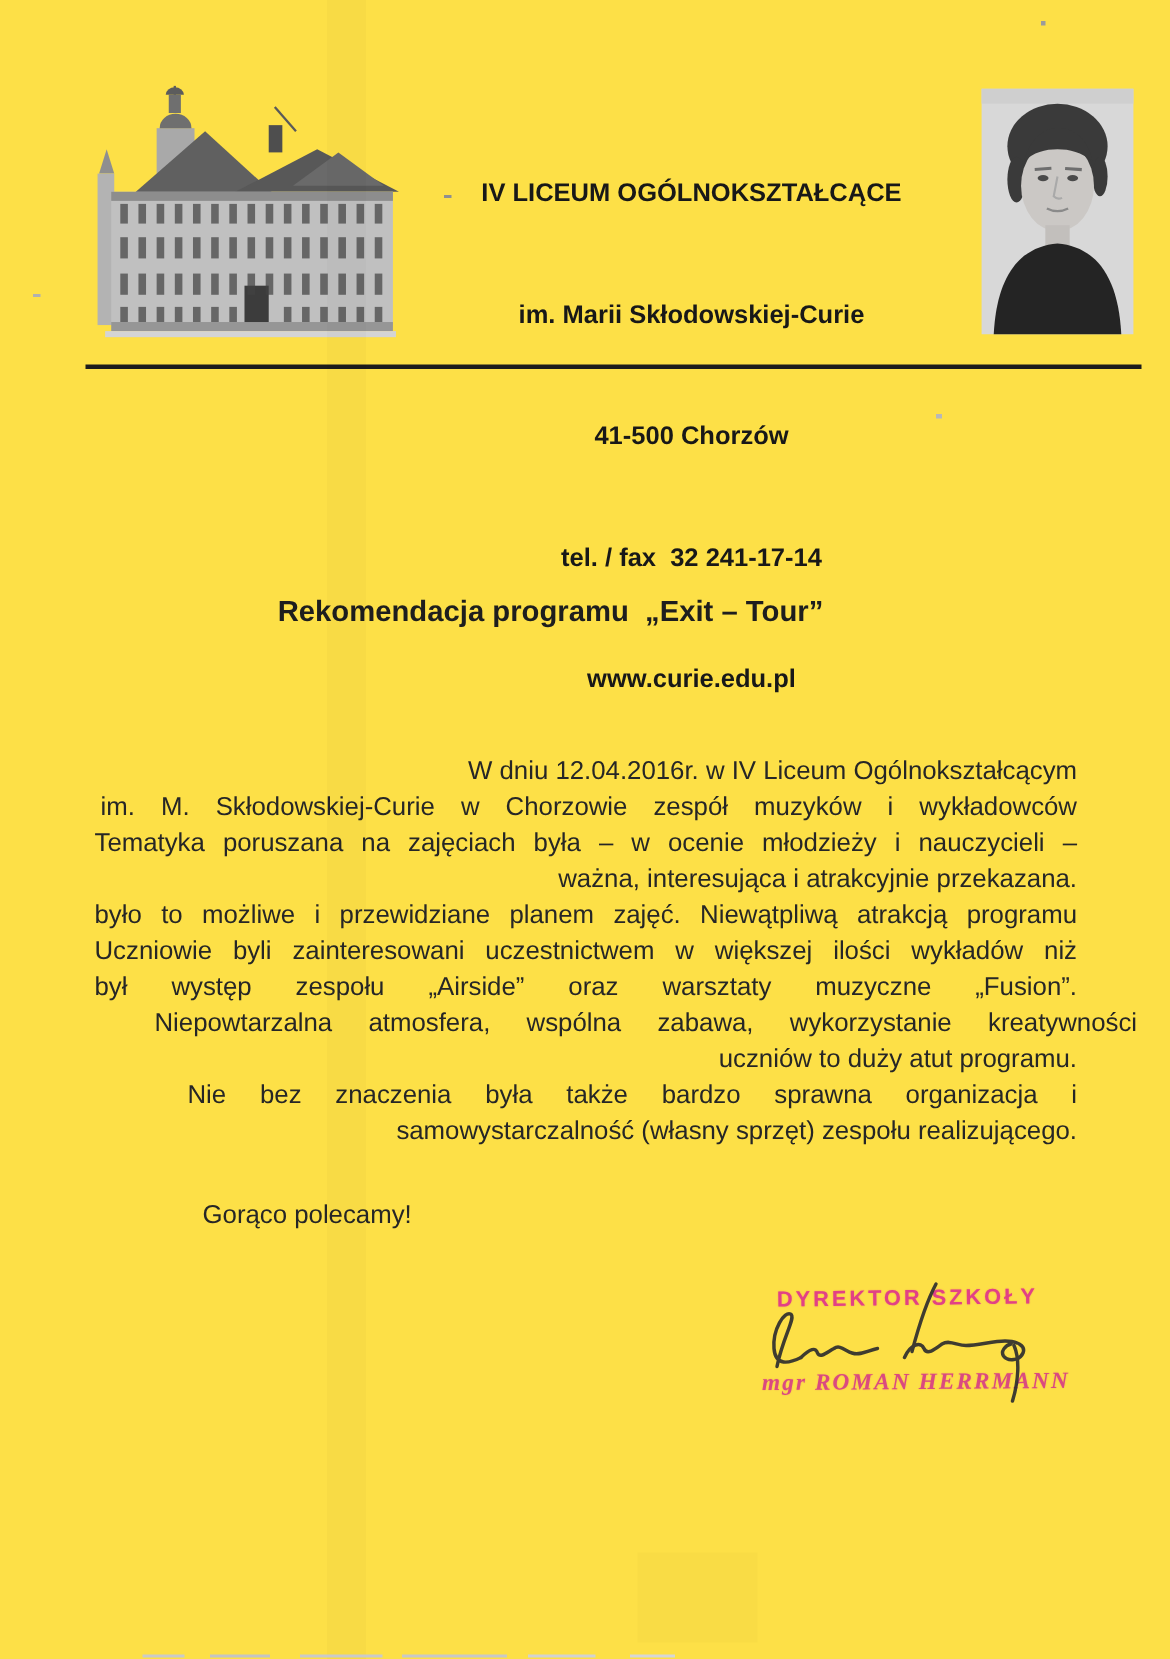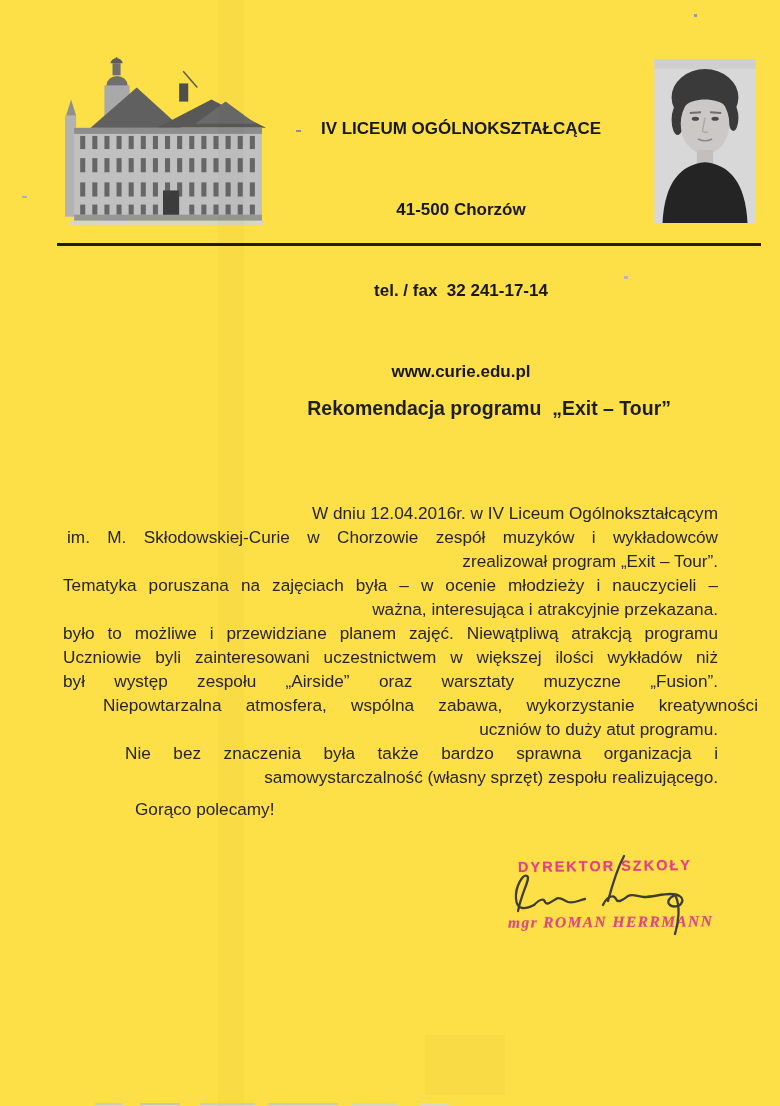--- a/index.html
+++ b/index.html
@@ -11,21 +11,21 @@
   .building{position:absolute;left:60px;top:57px;width:208px;height:172px;}
   .portrait{position:absolute;left:654px;top:59px;width:102px;height:164px;}
   .school-info{
     position:absolute;left:266px;top:61px;width:390px;text-align:center;
     font-weight:bold;font-size:17px;line-height:27px;color:#181818;white-space:pre-wrap;
   }
   .rule{position:absolute;left:57px;top:243px;width:704px;height:3px;background:#1c1c1c;}
   
   .date{position:absolute;left:63px;top:281px;width:632px;text-align:right;font-size:16px;color:#2d2d2d;}
   .title{
-    position:absolute;left:63px;top:397px;width:608px;text-align:right;
+    position:absolute;left:63px;top:397px;width:608px;text-align:center;
     font-size:19.5px;font-weight:bold;color:#1e1e1e;white-space:pre-wrap;margin:0;
   }
   .body-text{position:absolute;left:63px;top:501px;width:655px;font-size:17.2px;line-height:24px;color:#262626;}
   .bl{box-sizing:border-box;width:655px;text-align:right;}
   .jl{text-align:justify;text-align-last:justify;}
   .closing{position:absolute;left:63px;top:799px;width:655px;font-size:17.2px;color:#262626;padding-left:72px;box-sizing:border-box;}
   
   .stamp-title{
     position:absolute;left:518px;top:858px;font-size:14.5px;font-weight:bold;letter-spacing:2px;
     transform:rotate(-0.7deg);opacity:.93;text-shadow:0 0 1px rgba(224,53,138,.5);
@@ -131,20 +131,21 @@
           <rect x="188" y="146" width="5" height="10" fill="#424242" opacity="0.72"></rect>
         </g>
 
       <rect x="14" y="156" width="186" height="6" fill="#969696"></rect>
       <rect x="10" y="162" width="192" height="4" fill="#d4d4d4"></rect>
     </svg>
   </div>
 
   <div class="school-info">
     <div>IV LICEUM OGÓLNOKSZTAŁCĄCE</div>
+    <div>im. Marii Skłodowskiej-Curie</div>
     <div>41-500 Chorzów</div>
     <div>tel. / fax  32 241-17-14</div>
     <div>www.curie.edu.pl</div>
   </div>
 
   <div class="portrait">
     <svg viewBox="0 0 100 162" width="102" height="164" xmlns="http://www.w3.org/2000/svg">
       <rect x="0" y="0" width="100" height="162" fill="#d8d8d8"></rect>
       <rect x="0" y="0" width="100" height="10" fill="#cfcfcf"></rect>
       <ellipse cx="50" cy="38" rx="33" ry="28" fill="#3a3a3a"></ellipse>
@@ -162,21 +163,20 @@
       <path d="M8,162 C10,122 26,104 50,102 C74,104 90,122 92,162 Z" fill="#242424"></path>
     </svg>
   </div>
 
   <div class="rule"></div>
 
   <h1 class="title">Rekomendacja programu  „Exit – Tour”</h1>
   <div class="body-text" id="body-lines">
       <div class="bl" style="padding-left: 70px;">W dniu 12.04.2016r. w IV Liceum Ogólnokształcącym</div>
       <div class="bl jl" style="padding-left: 4px;">im. M. Skłodowskiej-Curie w Chorzowie zespół muzyków i wykładowców</div>
-      <div class="bl" style="padding-left: 0px;">zrealizował program „Exit – Tour”.</div>
       <div class="bl jl" style="padding-left: 0px;">Tematyka poruszana na zajęciach była – w ocenie młodzieży i nauczycieli –</div>
       <div class="bl" style="padding-left: 0px;">ważna, interesująca i atrakcyjnie przekazana.</div>
       <div class="bl jl" style="padding-left: 0px;">było to możliwe i przewidziane planem zajęć. Niewątpliwą atrakcją programu</div>
       <div class="bl jl" style="padding-left: 0px;">Uczniowie byli zainteresowani uczestnictwem w większej ilości wykładów niż</div>
       <div class="bl jl" style="padding-left: 0px;">był występ zespołu „Airside” oraz warsztaty muzyczne „Fusion”.</div>
       <div class="bl jl" style="padding-left: 0px; margin-left: 40px;">Niepowtarzalna atmosfera, wspólna zabawa, wykorzystanie kreatywności</div>
       <div class="bl" style="padding-left: 0px;">uczniów to duży atut programu.</div>
       <div class="bl jl" style="padding-left: 62px;">Nie bez znaczenia była także bardzo sprawna organizacja i</div>
       <div class="bl" style="padding-left: 0px;">samowystarczalność (własny sprzęt) zespołu realizującego.</div>
     </div>

